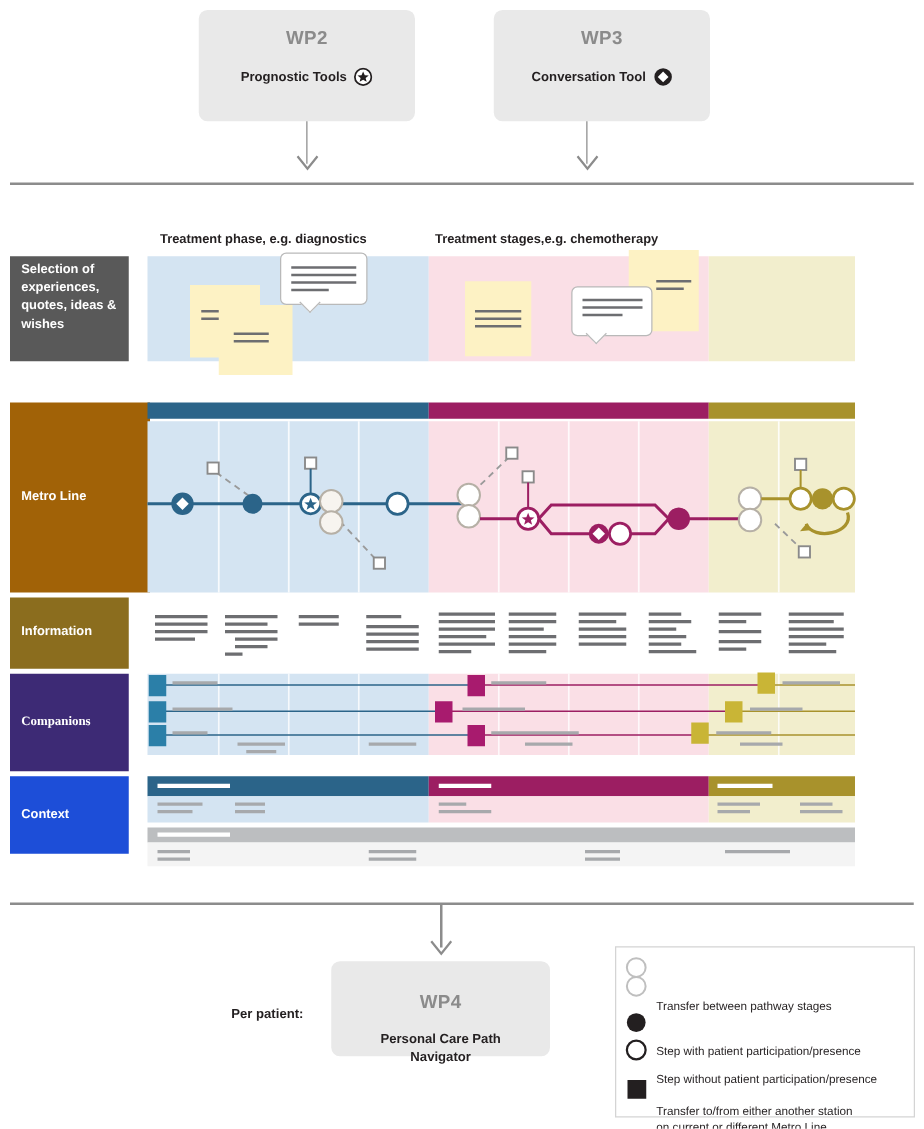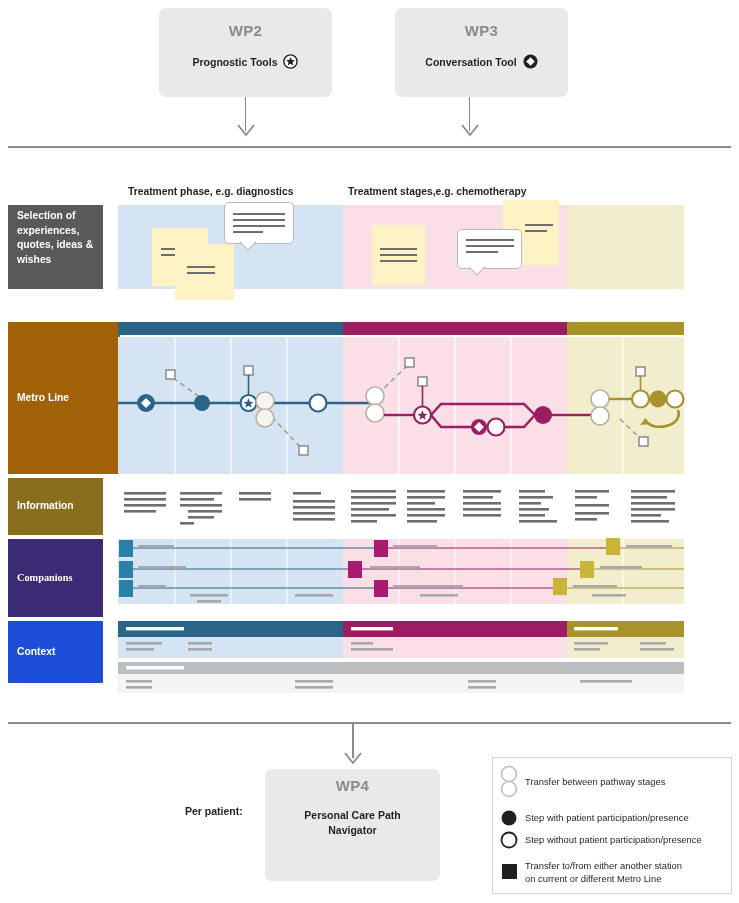--- a/index.html
+++ b/index.html
@@ -77,21 +77,21 @@
   
   svg.metro{position:absolute;left:0;top:0;}
 
   
   .legendbox{
     position:absolute;background:#ffffff;border:1px solid #d4d4d4;
     box-sizing:border-box;
   }
   .legend-row{position:absolute;display:flex;align-items:flex-start;}
   .legend-text{
-    font-size:9.4px;color:#231f20;line-height:12.6px;white-space:pre-line;
+    font-size:9.4px;color:#231f20;line-height:12.6px;white-space:pre-line;margin-top:23px;
   }
   .perpatient{
     position:absolute;font-size:10.5px;font-weight:bold;color:#231f20;
     white-space:nowrap;
   }
 </style>
 </head>
 <body>
 
 <div class="stage">
@@ -455,21 +455,21 @@
   </svg>
 
   <div class="hrule" style="left:8px;top:722px;width:723px;"></div>
   <div class="vline" style="left:352px;top:724px;height:34px;"></div>
   <svg width="18" height="14" style="position:absolute;left:344px;top:752px;">
     <path d="M1 1 L9 11 L17 1" fill="none" stroke="#8c8c8c" stroke-width="1.8"></path>
   </svg>
 
   <div class="perpatient" style="left:185px;top:805px;">Per patient:</div>
 
-  <div class="wpcard" style="left:265px;top:769px;width:175px;height:112px;padding-top:8px;">
+  <div class="wpcard" style="left:265px;top:769px;width:175px;height:76px;padding-top:24px;">
     <div class="wp-id">WP4</div>
     <div class="wp-sub-stack">
       <div>Personal Care Path</div>
       <div>Navigator</div>
     </div>
   </div>
 
   <div class="legendbox" style="left:492px;top:757px;width:240px;height:137px;"></div>
 
   <svg width="739" height="903" style="position:absolute;left:0;top:0;">

